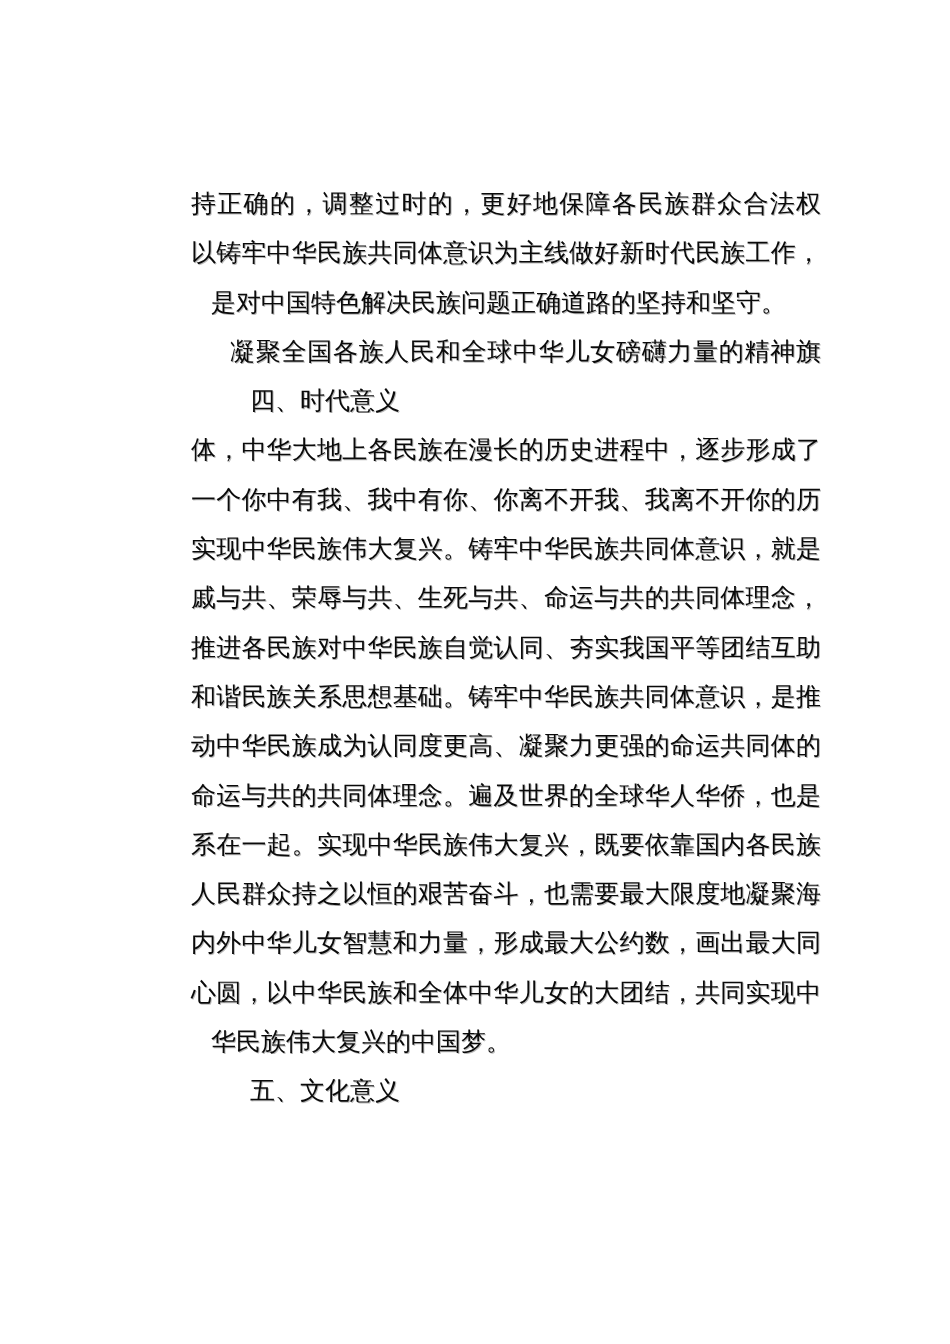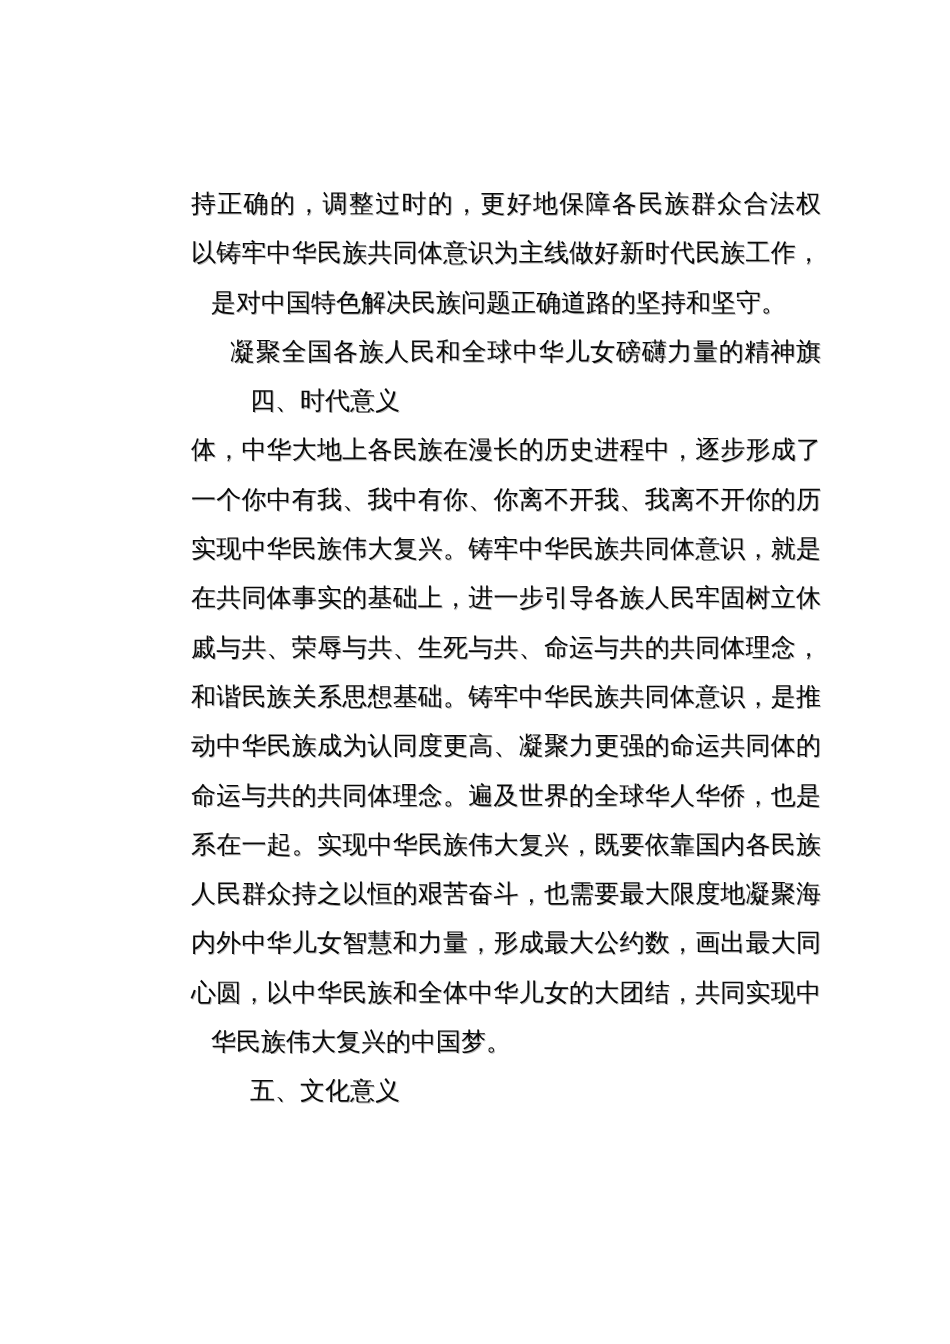--- a/index.html
+++ b/index.html
@@ -45,22 +45,22 @@
 <div class="page">
   <div class="textblock">
     <div class="line">持正确的，调整过时的，更好地保障各民族群众合法权益。</div>
     <div class="line">以铸牢中华民族共同体意识为主线做好新时代民族工作，</div>
     <div class="line noj">是对中国特色解决民族问题正确道路的坚持和坚守。</div>
     <div class="line indent">凝聚全国各族人民和全球中华儿女磅礴力量的精神旗</div>
     <div class="line noj indent">四、时代意义</div>
     <div class="line">体，中华大地上各民族在漫长的历史进程中，逐步形成了</div>
     <div class="line">一个你中有我、我中有你、你离不开我、我离不开你的历</div>
     <div class="line">实现中华民族伟大复兴。铸牢中华民族共同体意识，就是</div>
-    <div class="line">在共同体事实的基础上，进一步引导各族人民牢固树立休</div>
     <div class="line">戚与共、荣辱与共、生死与共、命运与共的共同体理念，</div>
+    <div class="line">推进各民族对中华民族自觉认同、夯实我国平等团结互助</div>
     <div class="line">和谐民族关系思想基础。铸牢中华民族共同体意识，是推</div>
     <div class="line">动中华民族成为认同度更高、凝聚力更强的命运共同体的</div>
     <div class="line">命运与共的共同体理念。遍及世界的全球华人华侨，也是中</div>
     <div class="line">系在一起。实现中华民族伟大复兴，既要依靠国内各民族</div>
     <div class="line">人民群众持之以恒的艰苦奋斗，也需要最大限度地凝聚海</div>
     <div class="line">内外中华儿女智慧和力量，形成最大公约数，画出最大同</div>
     <div class="line">心圆，以中华民族和全体中华儿女的大团结，共同实现中</div>
     <div class="line noj">华民族伟大复兴的中国梦。</div>
     <div class="line noj indent">五、文化意义</div>
   </div>

